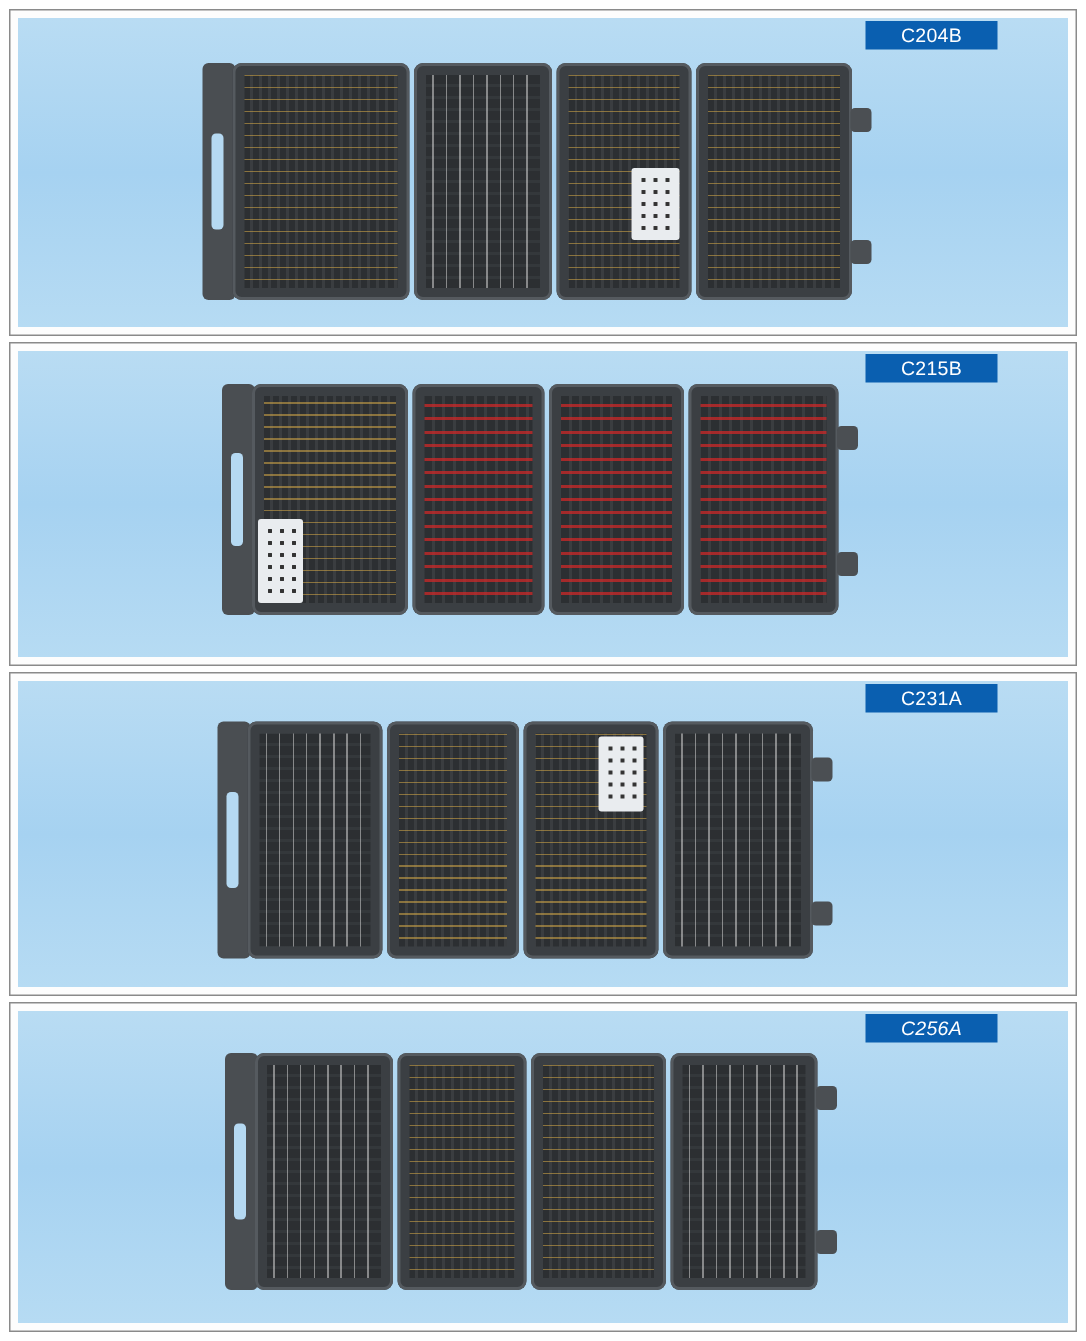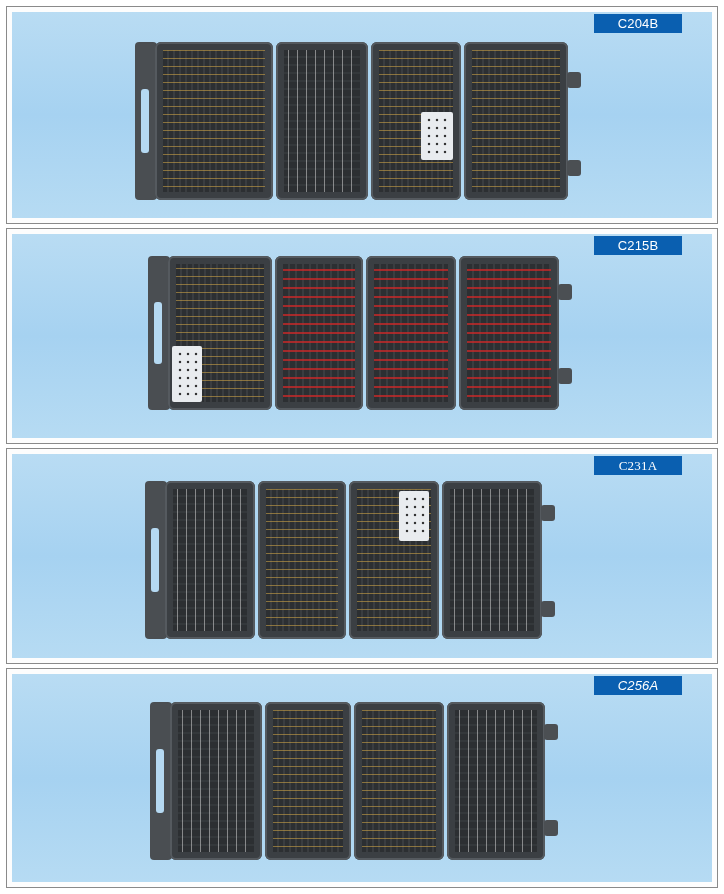--- a/index.html
+++ b/index.html
@@ -1,20 +1,20 @@
 <!DOCTYPE html>
 <html><head>
 <meta charset="utf-8">
 <style>
   html,body{margin:0;padding:0;background:#ffffff;}
   body{width:724px;height:894px;position:relative;overflow:hidden;font-family:"Liberation Sans",sans-serif;}
   .panel{position:absolute;left:6px;width:712px;border:1px solid #8a8a8a;background:#fdfdfd;box-sizing:border-box;}
   .inner{position:absolute;left:5px;right:5px;top:5px;bottom:5px;
     background:linear-gradient(180deg,#b9dcf3 0%,#a6d2f1 50%,#b6dbf3 100%);}
-  .label{position:absolute;right:30px;top:2px;width:88px;height:19px;background:#0a5fb0;color:#fff;
+  .label{position:absolute;right:47px;top:2px;width:88px;height:19px;background:#0a5fb0;color:#fff;
     font-size:13px;line-height:19px;text-align:center;letter-spacing:0.2px;}
   .case{position:absolute;display:flex;align-items:stretch;}
   .seg{position:relative;background:#3b3f43;border-radius:6px;margin-right:3px;box-shadow:inset 0 0 0 2px #555a5f;overflow:hidden;}
   .seg:last-child{margin-right:0;}
   .handle{position:absolute;width:22px;background:#4a4e52;border-radius:4px;}
   .handle::after{content:"";position:absolute;left:6px;top:30%;width:8px;height:40%;background:#b5d9f2;border-radius:3px;}
   .tab{position:absolute;width:14px;height:16px;background:#4b4f53;border-radius:3px;}
   .bits{position:absolute;inset:8px;
     background:
       repeating-linear-gradient(90deg,transparent 0 4px,rgba(210,210,210,.55) 4px 5px,transparent 5px 9px),
@@ -72,21 +72,21 @@
         </div>
       <div class="seg red" style="width:100px;">
           <div class="bits"></div>
         </div>
       <div class="tab" style="right:-10px;top:28px;"></div>
       <div class="tab" style="right:-10px;top:112px;"></div>
     </div>
   </div>
 </div>
 
-<div class="panel" style="top:448px;height:216px;font-family:Liberation Serif, serif;">
+<div class="panel" style="top:448px;height:216px;">
   <div class="inner">
     <div class="label">C231A</div>
     <div class="case" style="left:135px;top:27px;height:158px;" title="Open four-section tool case with drill bits, spade bits, gauge plate, grinding stones and screwdriver">
       <div class="handle" style="left:-2px;top:0;height:158px;"></div>
       <div class="seg" style="width:90px;margin-left:18px;">
           <div class="bits"></div>
         </div>
       <div class="seg gold" style="width:88px;">
           <div class="bits"></div>
         </div>

